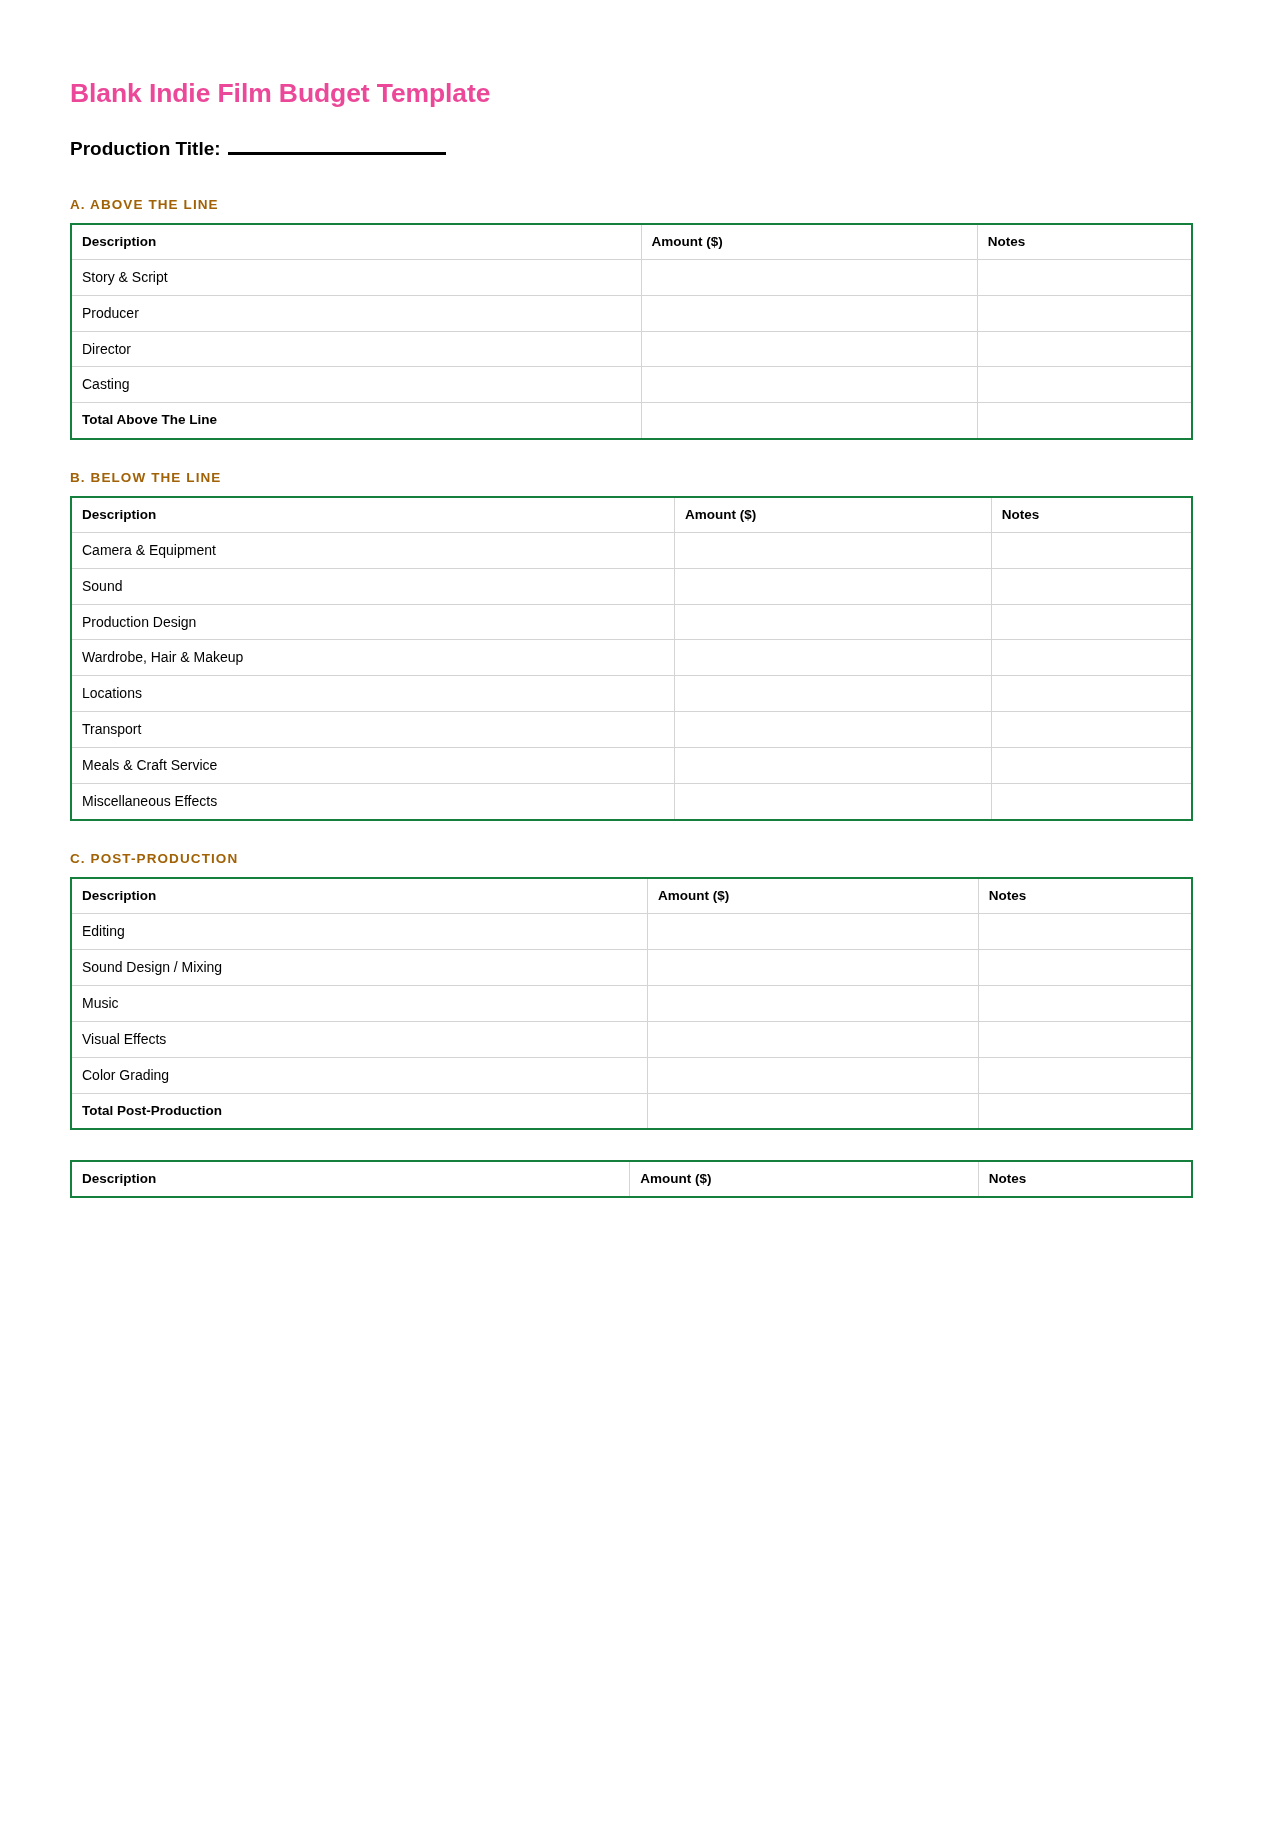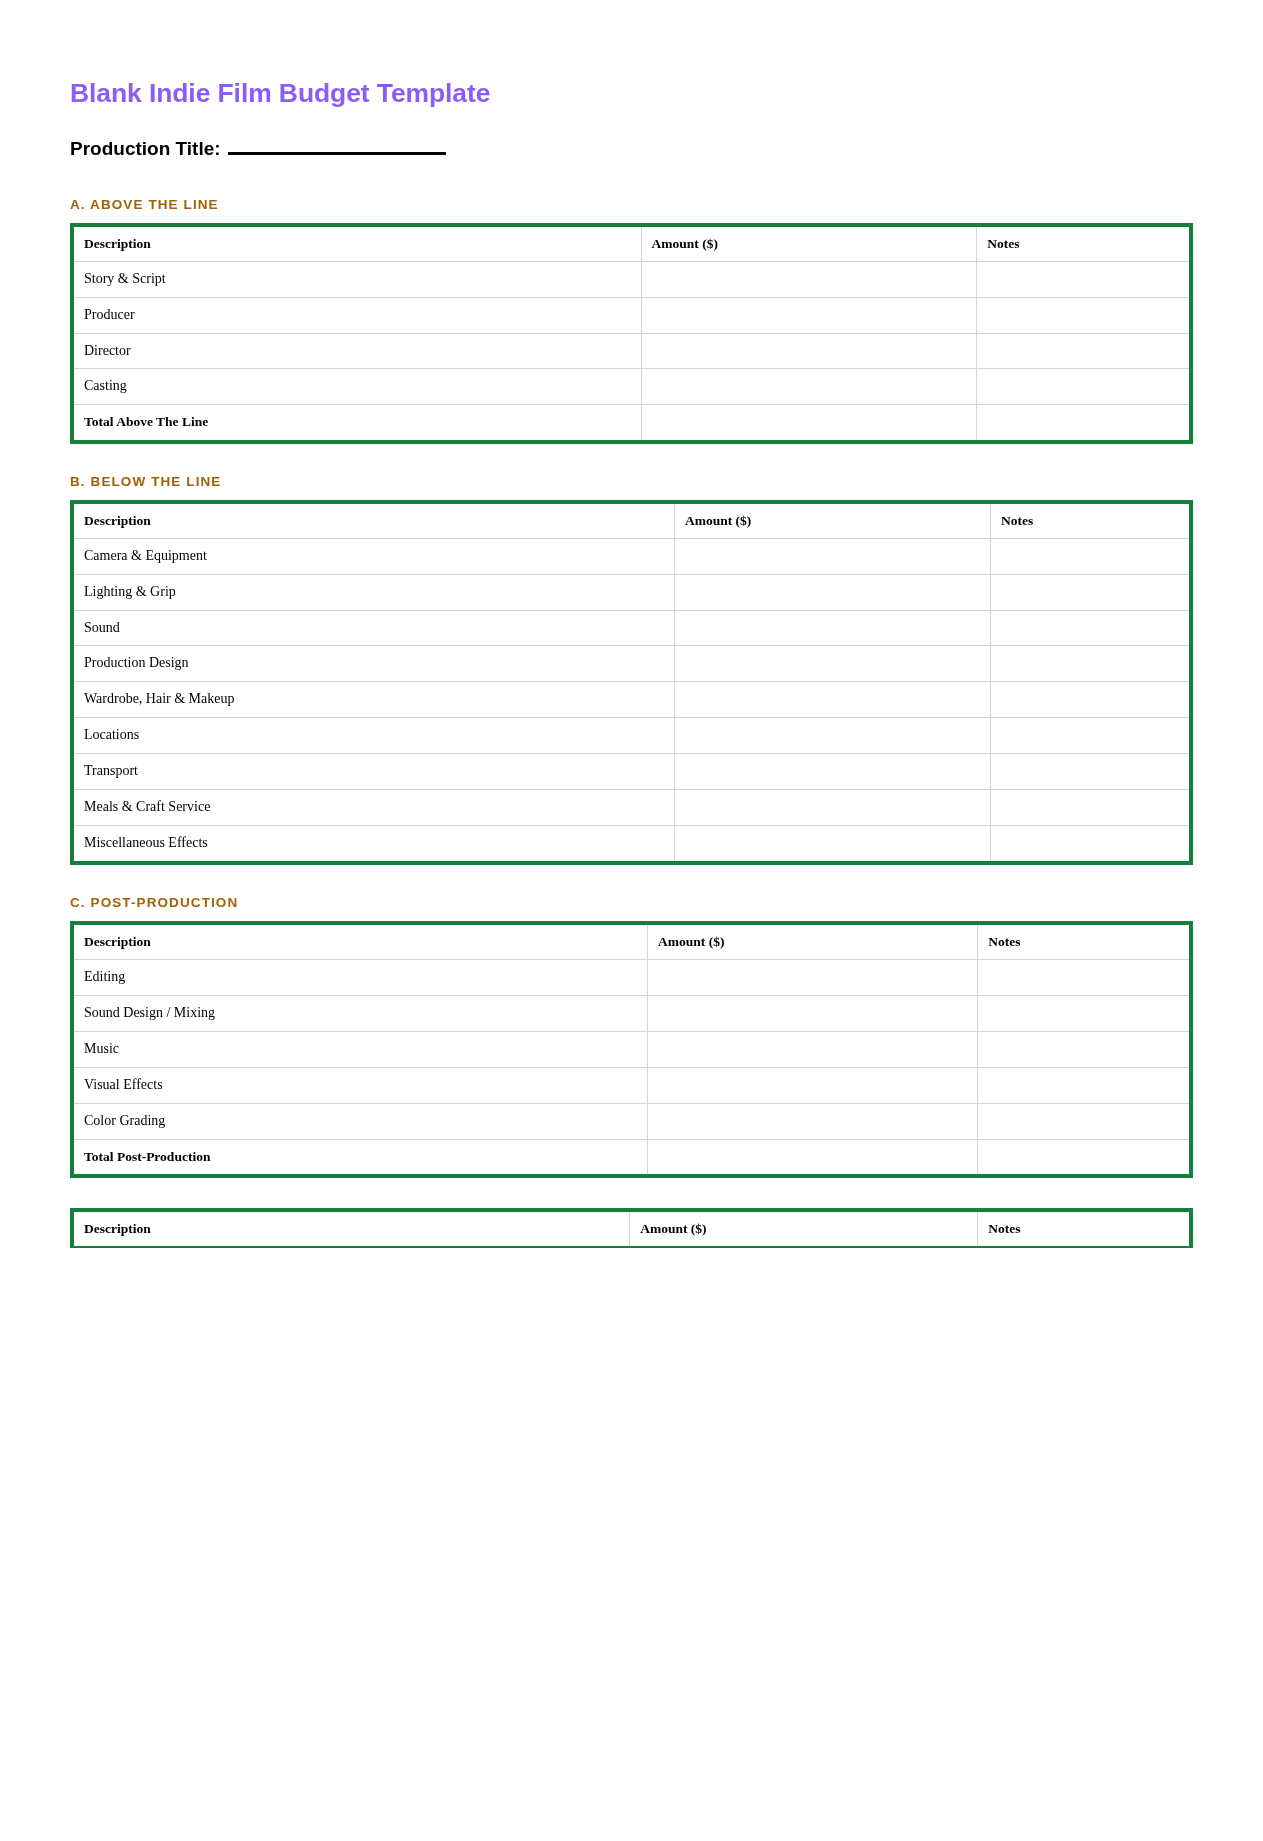--- a/index.html
+++ b/index.html
@@ -24,21 +24,21 @@
     background: #ffffff;
     box-sizing: border-box;
     padding: 78px 70px 0 70px;
   }
   .doc-title {
     font-size: 26.5px;
     font-weight: bold;
     letter-spacing: -0.1px;
     line-height: 1.2;
     margin: 0 0 28px 0;
-    color: #8b5cf6;
+    color: #ec4899;
   }
   .prod-title-row {
     display: flex;
     align-items: baseline;
     font-size: 19px;
     font-weight: bold;
     margin: 0 0 36px 0;
     line-height: 1.2;
   }
   .prod-title-label {
@@ -59,22 +59,21 @@
     font-weight: bold;
     letter-spacing: 1.1px;
     text-transform: uppercase;
     margin: 0 0 11px 0;
     color: #a16207;
   }
   table.budget {
     width: 100%;
     border-collapse: collapse;
     table-layout: fixed;
-    border: 4px solid #15803d;
-    font-family: Liberation Serif, serif;
+    border: 2px solid #15803d;
   }
   table.budget th,
   table.budget td {
     border: 1px solid #d4d4d4;
     padding: 8px 10px;
     text-align: left;
     vertical-align: middle;
     font-size: 14px;
     line-height: 1.35;
     height: 13px;
@@ -179,25 +178,20 @@
       <thead>
         <tr>
           <th>Description</th>
           <th>Amount ($)</th>
           <th>Notes</th>
         </tr>
       </thead>
       <tbody>
         <tr>
           <td>Camera &amp; Equipment</td>
-          <td></td>
-          <td></td>
-        </tr>
-        <tr>
-          <td>Lighting &amp; Grip</td>
           <td></td>
           <td></td>
         </tr>
         <tr>
           <td>Sound</td>
           <td></td>
           <td></td>
         </tr>
         <tr>
           <td>Production Design</td>

